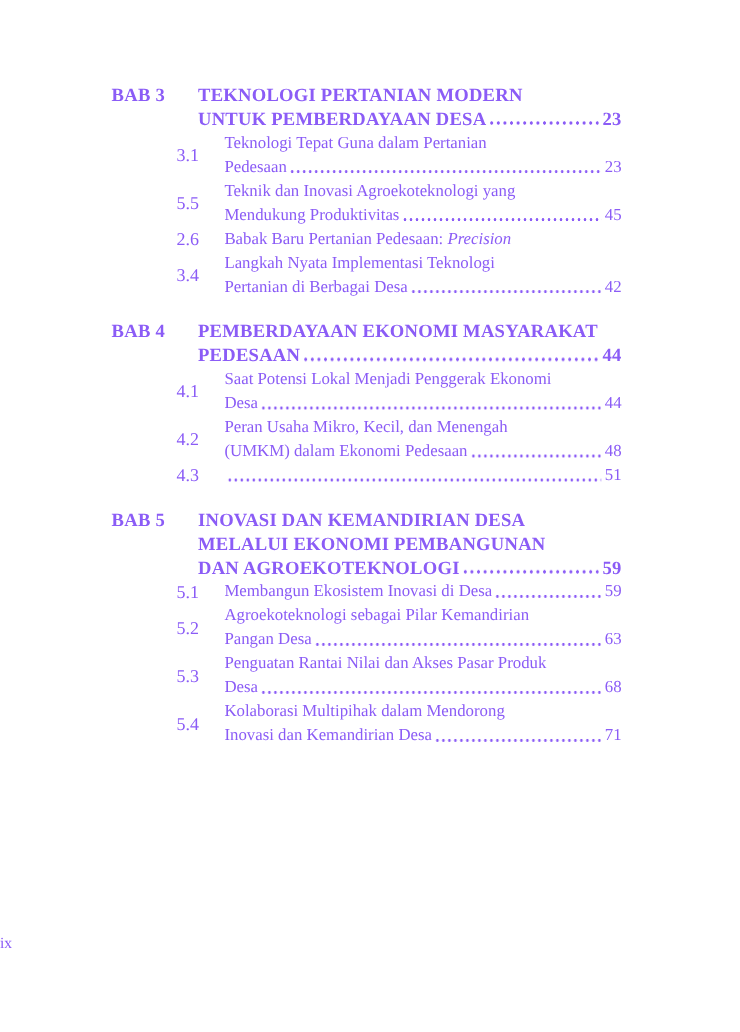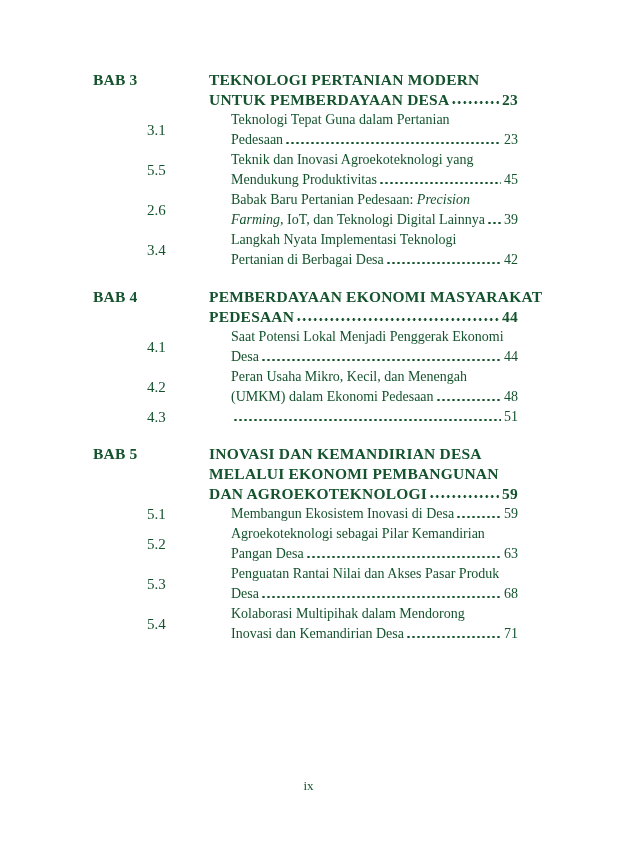--- a/index.html
+++ b/index.html
@@ -1,21 +1,21 @@
 <!DOCTYPE html>
 <html><head>
 <meta charset="utf-8">
 <style>
   html, body { margin: 0; padding: 0; background: #ffffff; }
   .page {
     position: relative;
     width: 617px;
     height: 860px;
     background: #ffffff;
-    color: #14532d;
+    color: #8b5cf6;
     font-family: "Liberation Serif", "DejaVu Serif", serif;
     overflow: hidden;
   }
   .toc {
     position: absolute;
     left: 93px;
     top: 70px;
     width: 425px;
   }
   .chapter + .chapter { margin-top: 17px; }
@@ -41,21 +41,21 @@
     flex: 0 0 40px;
     font-size: 15px;
     line-height: 20px;
   }
   .item-body {
     flex: 1 1 auto;
     min-width: 0;
     font-size: 14px;
     line-height: 20px;
   }
-  .line { display: flex; margin-left: 44px; }
+  .line { display: flex; }
   .line-text { white-space: nowrap; }
   .it { font-style: italic; }
   .dots {
     flex: 1 1 auto;
     min-width: 8px;
     margin: 0 3px 0 2px;
     background-image: radial-gradient(circle, currentColor 1px, transparent 1.35px);
     background-size: 5px 4px;
     background-repeat: repeat-x;
     background-position: left calc(100% - 5px);
@@ -63,21 +63,21 @@
   .chapter-body .dots {
     background-image: radial-gradient(circle, currentColor 1.2px, transparent 1.55px);
     background-size: 5.5px 5px;
   }
   .pg { white-space: nowrap; }
   .footer {
     position: absolute;
     left: 0;
     right: 0;
     top: 778px;
-    text-align: center;
+    text-align: left;
     font-size: 13px;
     line-height: 16px;
   }
 </style>
 </head>
 <body>
 
 <div class="page">
   <div id="toc" class="toc">
       <section class="chapter">
@@ -120,25 +120,20 @@
                 <span class="pg">45</span>
               </div>
             </div>
           </div>
           <div class="item">
             <div class="item-num">2.6</div>
             <div class="item-body">
               <div class="line">
                 <span class="line-text"><span>Babak Baru Pertanian Pedesaan: </span><span class="it">Precision</span></span>
               </div>
-              <div class="line">
-                <span class="line-text"><span class="it">Farming,</span><span> IoT, dan Teknologi Digital Lainnya</span></span>
-                <span class="dots"></span>
-                <span class="pg">39</span>
-              </div>
             </div>
           </div>
           <div class="item">
             <div class="item-num">3.4</div>
             <div class="item-body">
               <div class="line">
                 <span class="line-text"><span>Langkah Nyata Implementasi Teknologi</span></span>
               </div>
               <div class="line">
                 <span class="line-text"><span>Pertanian di Berbagai Desa</span></span>

